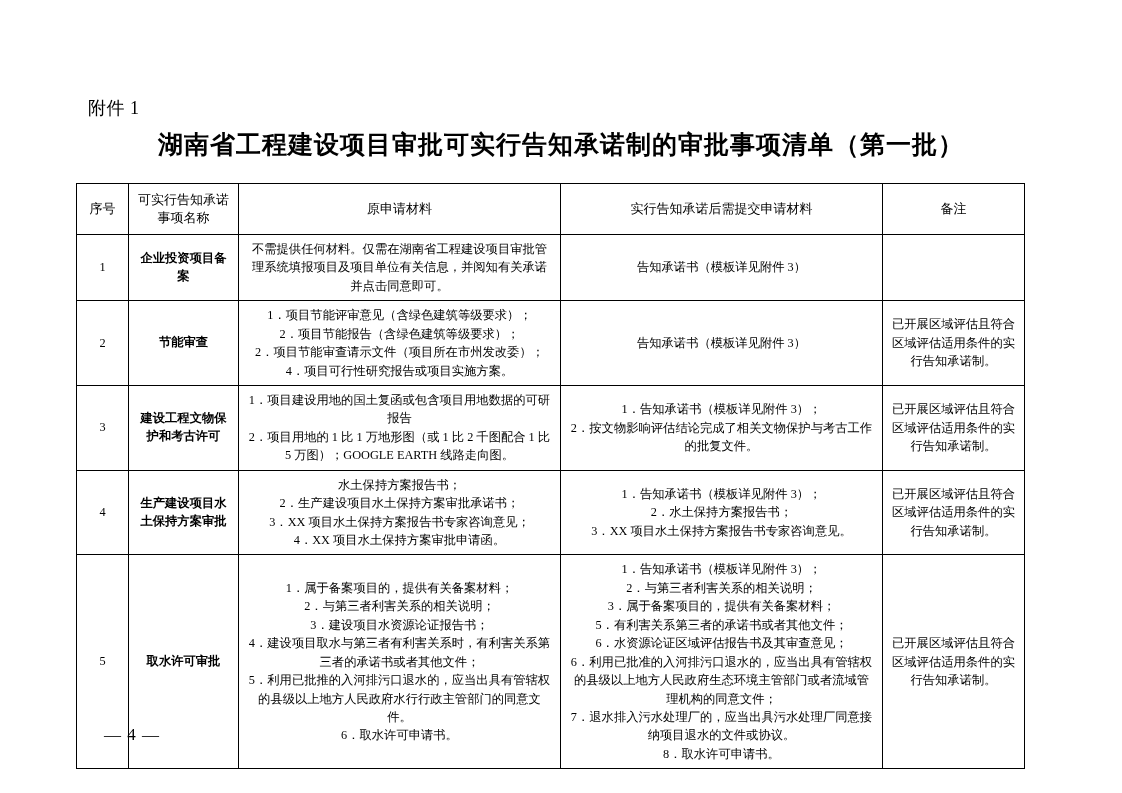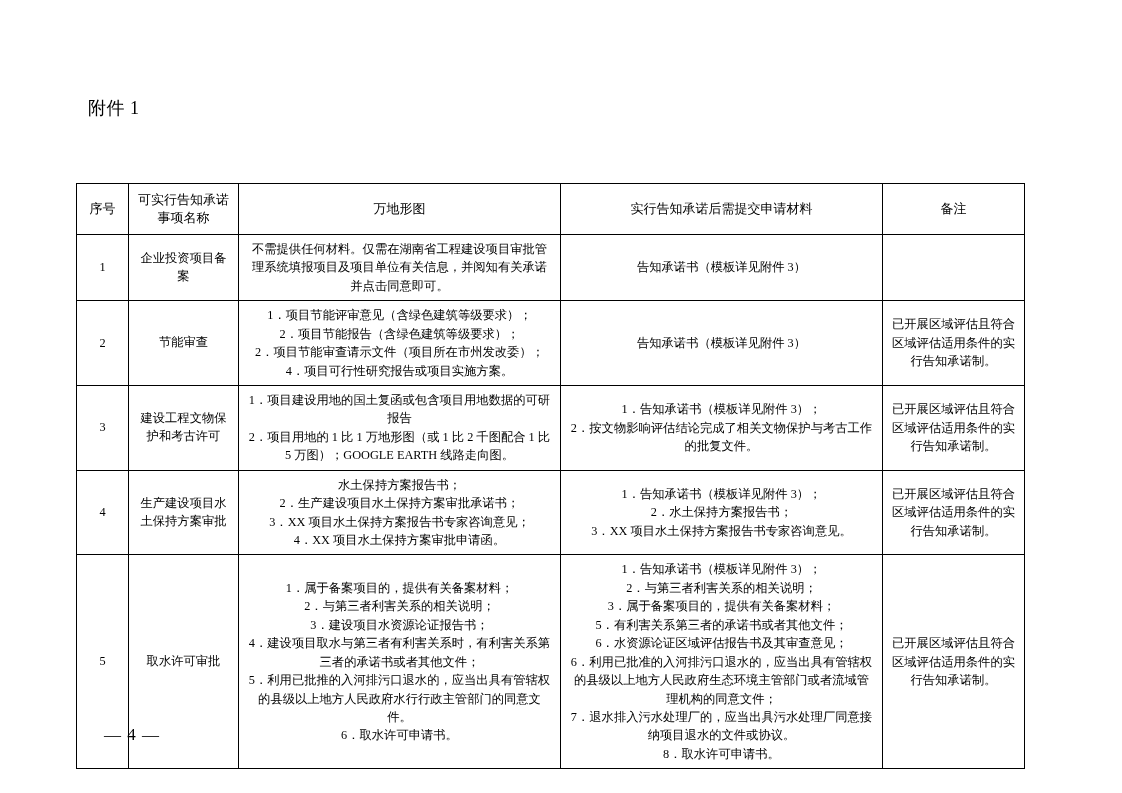--- a/index.html
+++ b/index.html
@@ -67,20 +67,21 @@
   .col-orig { width: 322px; }
   .col-after { width: 322px; }
   .col-note { width: 142px; }
 
   td.center {
     text-align: center;
   }
   td.item-cell {
     text-align: center;
     line-height: 1.45;
+    font-weight: bold;
   }
   td.body-cell {
     text-align: center;
     line-height: 1.5;
   }
   td.note-cell {
     text-align: center;
     line-height: 1.5;
   }
   .lines > div {
@@ -94,35 +95,36 @@
     letter-spacing: 1px;
   }
 </style>
 </head>
 <body>
 
 <div class="page">
 
   <div class="attachment-label">附件 1</div>
 
+  <div class="doc-title">湖南省工程建设项目审批可实行告知承诺制的审批事项清单（第一批）</div>
 
   <table class="main-table">
     <colgroup>
       <col class="col-no">
       <col class="col-item">
       <col class="col-orig">
       <col class="col-after">
       <col class="col-note">
     </colgroup>
     <thead>
       <tr>
         <th>序号</th>
         <th style="white-space:pre-line;">可实行告知承诺
 事项名称</th>
-        <th>万地形图</th>
+        <th>原申请材料</th>
         <th>实行告知承诺后需提交申请材料</th>
         <th>备注</th>
       </tr>
     </thead>
     <tbody>
 
       <tr>
         <td class="center">1</td>
         <td class="item-cell">企业投资项目备案</td>
         <td class="body-cell">

